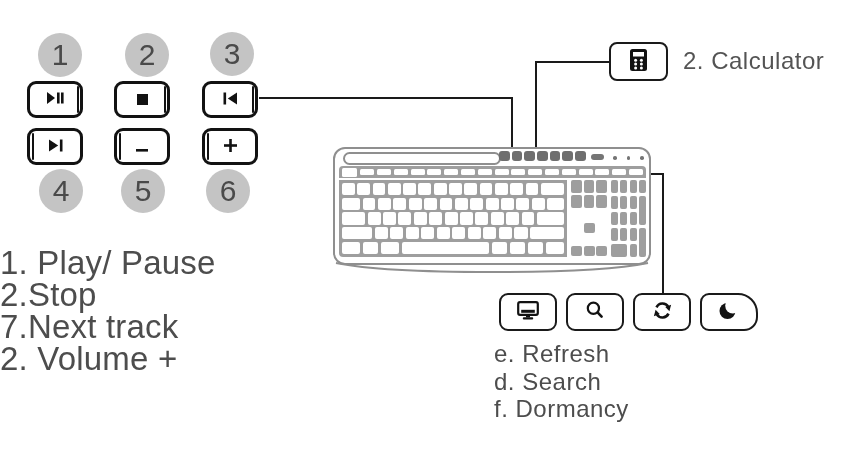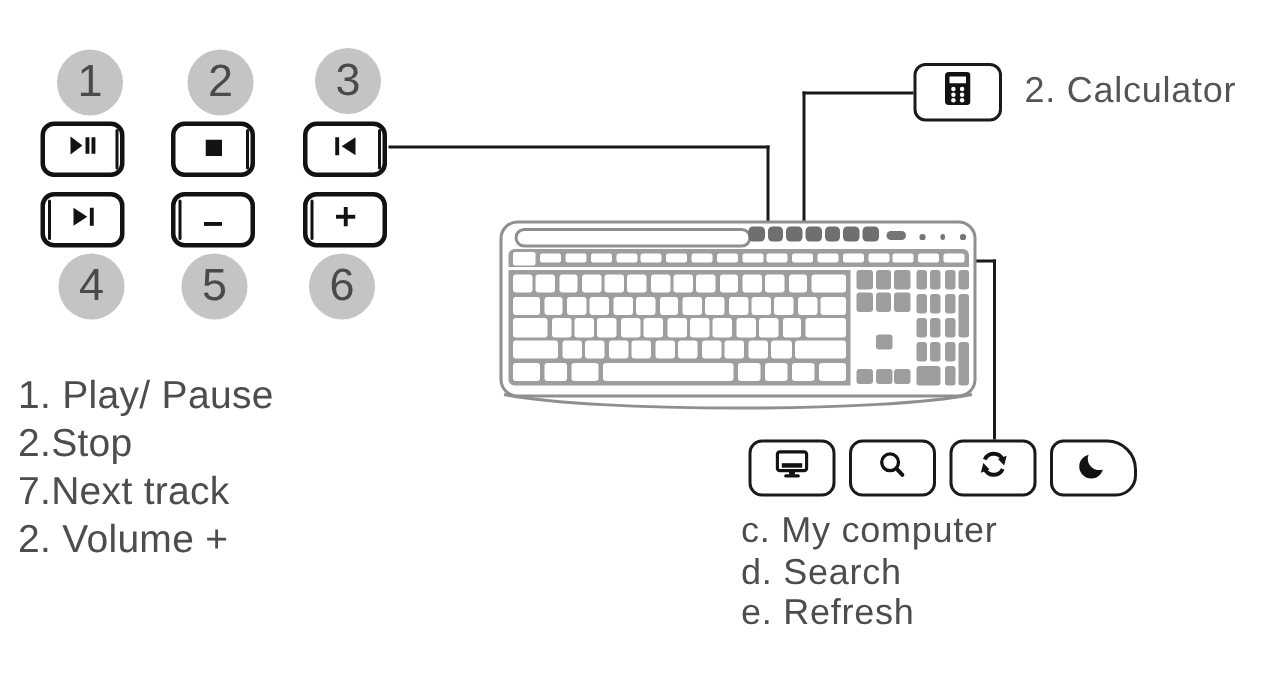--- a/index.html
+++ b/index.html
@@ -75,21 +75,21 @@
   .gkey.wide { grid-column:span 2; }
   
   .callout-btn {
     position:absolute; top:293px; width:58px; height:38px; background:#fff;
     border:2px solid #1a1a1a; border-radius:9px;
     display:flex; align-items:center; justify-content:center;
   }
   .callout-btn.moon-shape { border-radius:9px 20px 14px 9px; }
   
   .legend-left {
-    position:absolute; left:12px; top:247px; font-size:26px; line-height:32px;
+    position:absolute; left:0; top:247px; font-size:33px; line-height:32px;
     color:#4d4d4d; letter-spacing:0.2px;
   }
   .legend-left div { white-space:pre; }
   .legend-bottom {
     position:absolute; left:494px; top:340px; font-size:24px; line-height:27.5px;
     color:#4d4d4d; letter-spacing:0.5px;
   }
 </style>
 </head>
 <body>
@@ -379,18 +379,18 @@
   </div>
 
   <div class="legend-left">
     <div>1. Play/ Pause</div>
     <div>2.Stop</div>
     <div>7.Next track</div>
     <div>2. Volume +</div>
   </div>
 
   <div class="legend-bottom">
-    <div>c. My computer</div>
+    <div>e. Refresh</div>
     <div>d. Search</div>
-    <div>e. Refresh</div>
+    <div>f. Dormancy</div>
   </div>
 
 </div>
 
 </body></html>

